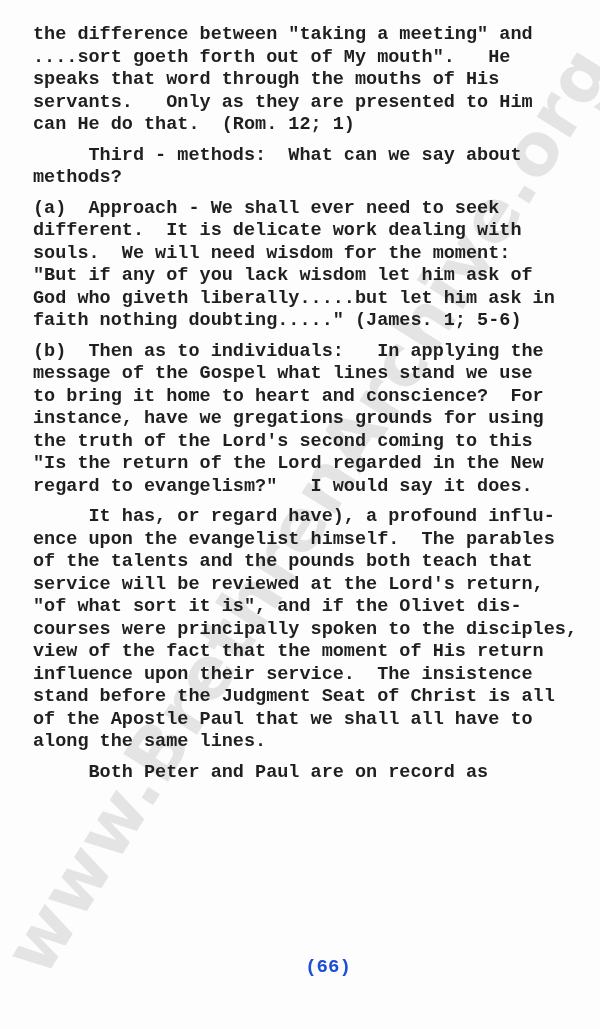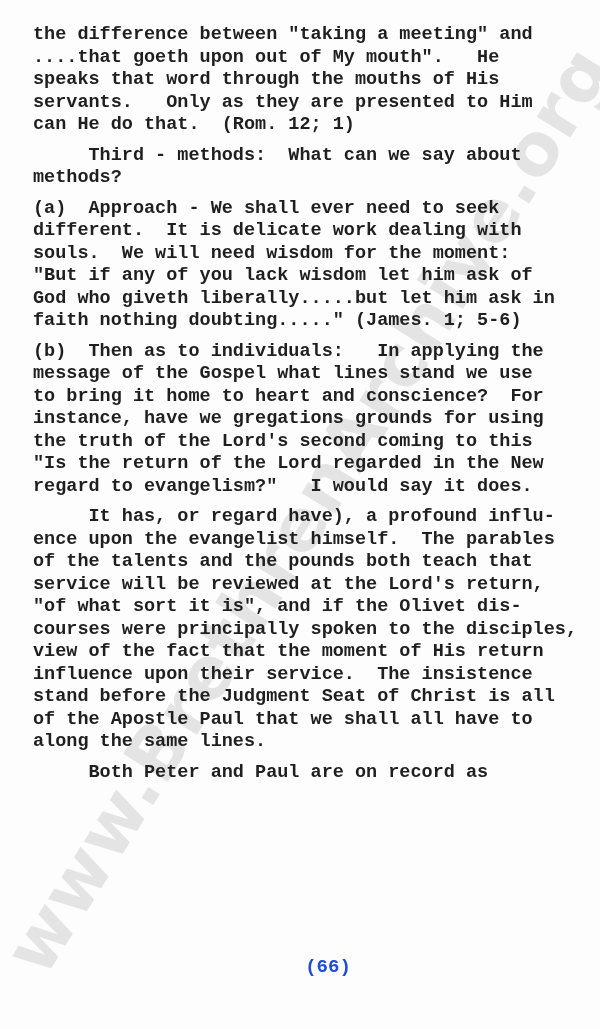--- a/index.html
+++ b/index.html
@@ -61,21 +61,21 @@
 </style>
 </head>
 <body>
 
 <div class="page">
   <div class="watermark">www.BrethrenArchive.org</div>
 
   <div class="content" id="paragraphs-container">
       <div class="paragraph">
         <div class="line">the difference between "taking a meeting" and</div>
-        <div class="line">....that goeth upon out of My mouth".   He</div>
+        <div class="line">....sort goeth forth out of My mouth".   He</div>
         <div class="line">speaks that word through the mouths of His</div>
         <div class="line">servants.   Only as they are presented to Him</div>
         <div class="line">can He do that.  (Rom. 12; 1)</div>
       </div>
       <div class="paragraph">
         <div class="line">     Third - methods:  What can we say about</div>
         <div class="line">methods?</div>
       </div>
       <div class="paragraph">
         <div class="line">(a)  Approach - We shall ever need to seek</div>

